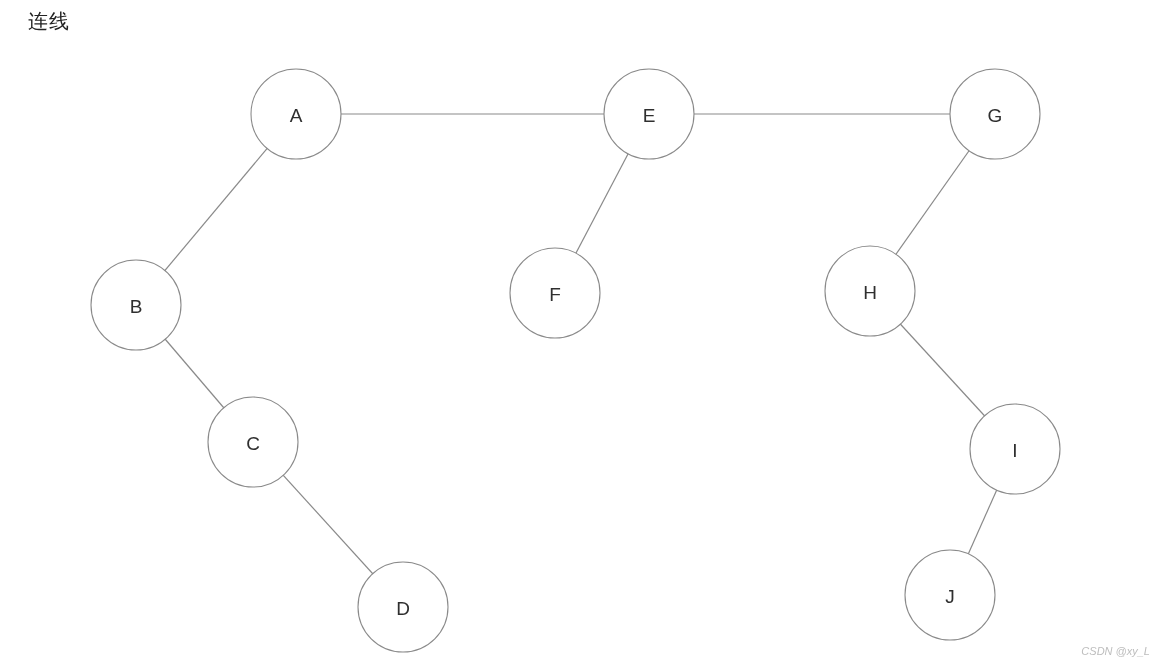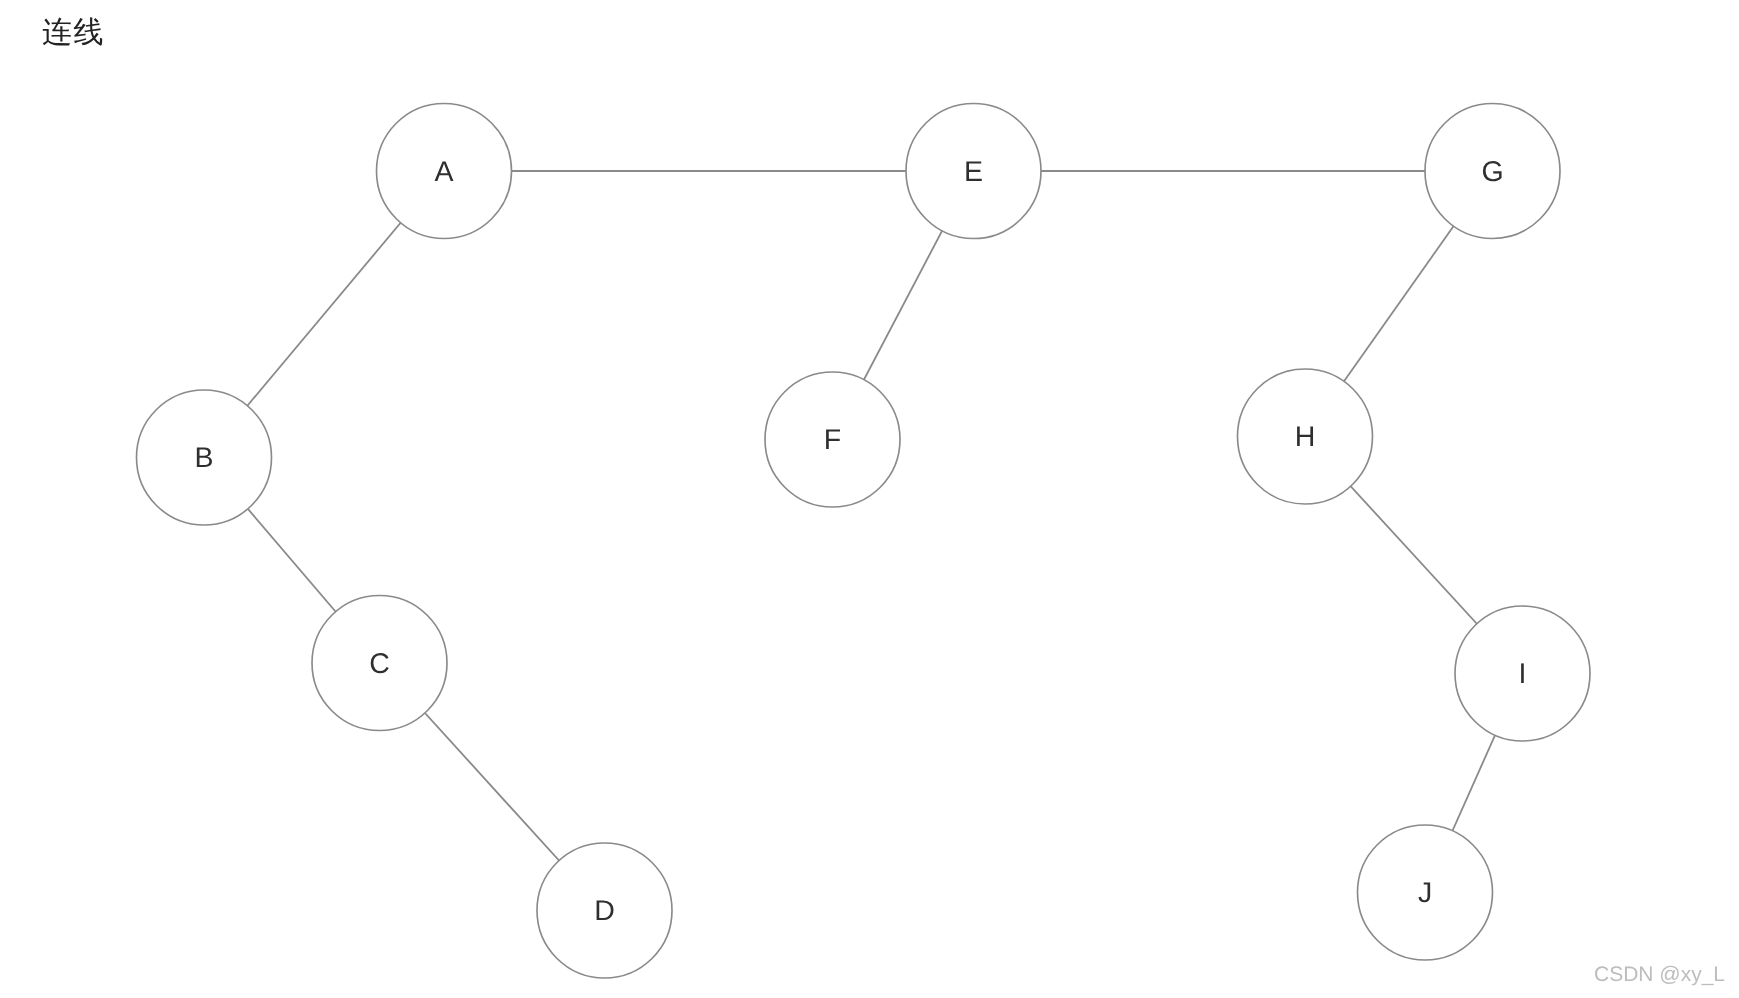--- a/index.html
+++ b/index.html
@@ -46,23 +46,24 @@
     font-family: "Liberation Sans", "DejaVu Sans", sans-serif;
     font-size: 19px;
     text-anchor: middle;
     dominant-baseline: central;
     user-select: none;
   }
   .watermark {
     position: absolute;
     right: 9px;
     bottom: 8px;
-    font-size: 14px;
+    font-size: 11px;
     color: #bdbdbd;
     user-select: none;
+    font-style: italic;
   }
 </style>
 </head>
 <body>
 
 <div class="canvas">
   <div class="page-title">连线</div>
 
   <svg class="graph-svg" viewBox="0 0 1159 665" xmlns="http://www.w3.org/2000/svg">
       <line x1="296" y1="114" x2="649" y2="114" stroke="#8a8a8a"></line>

